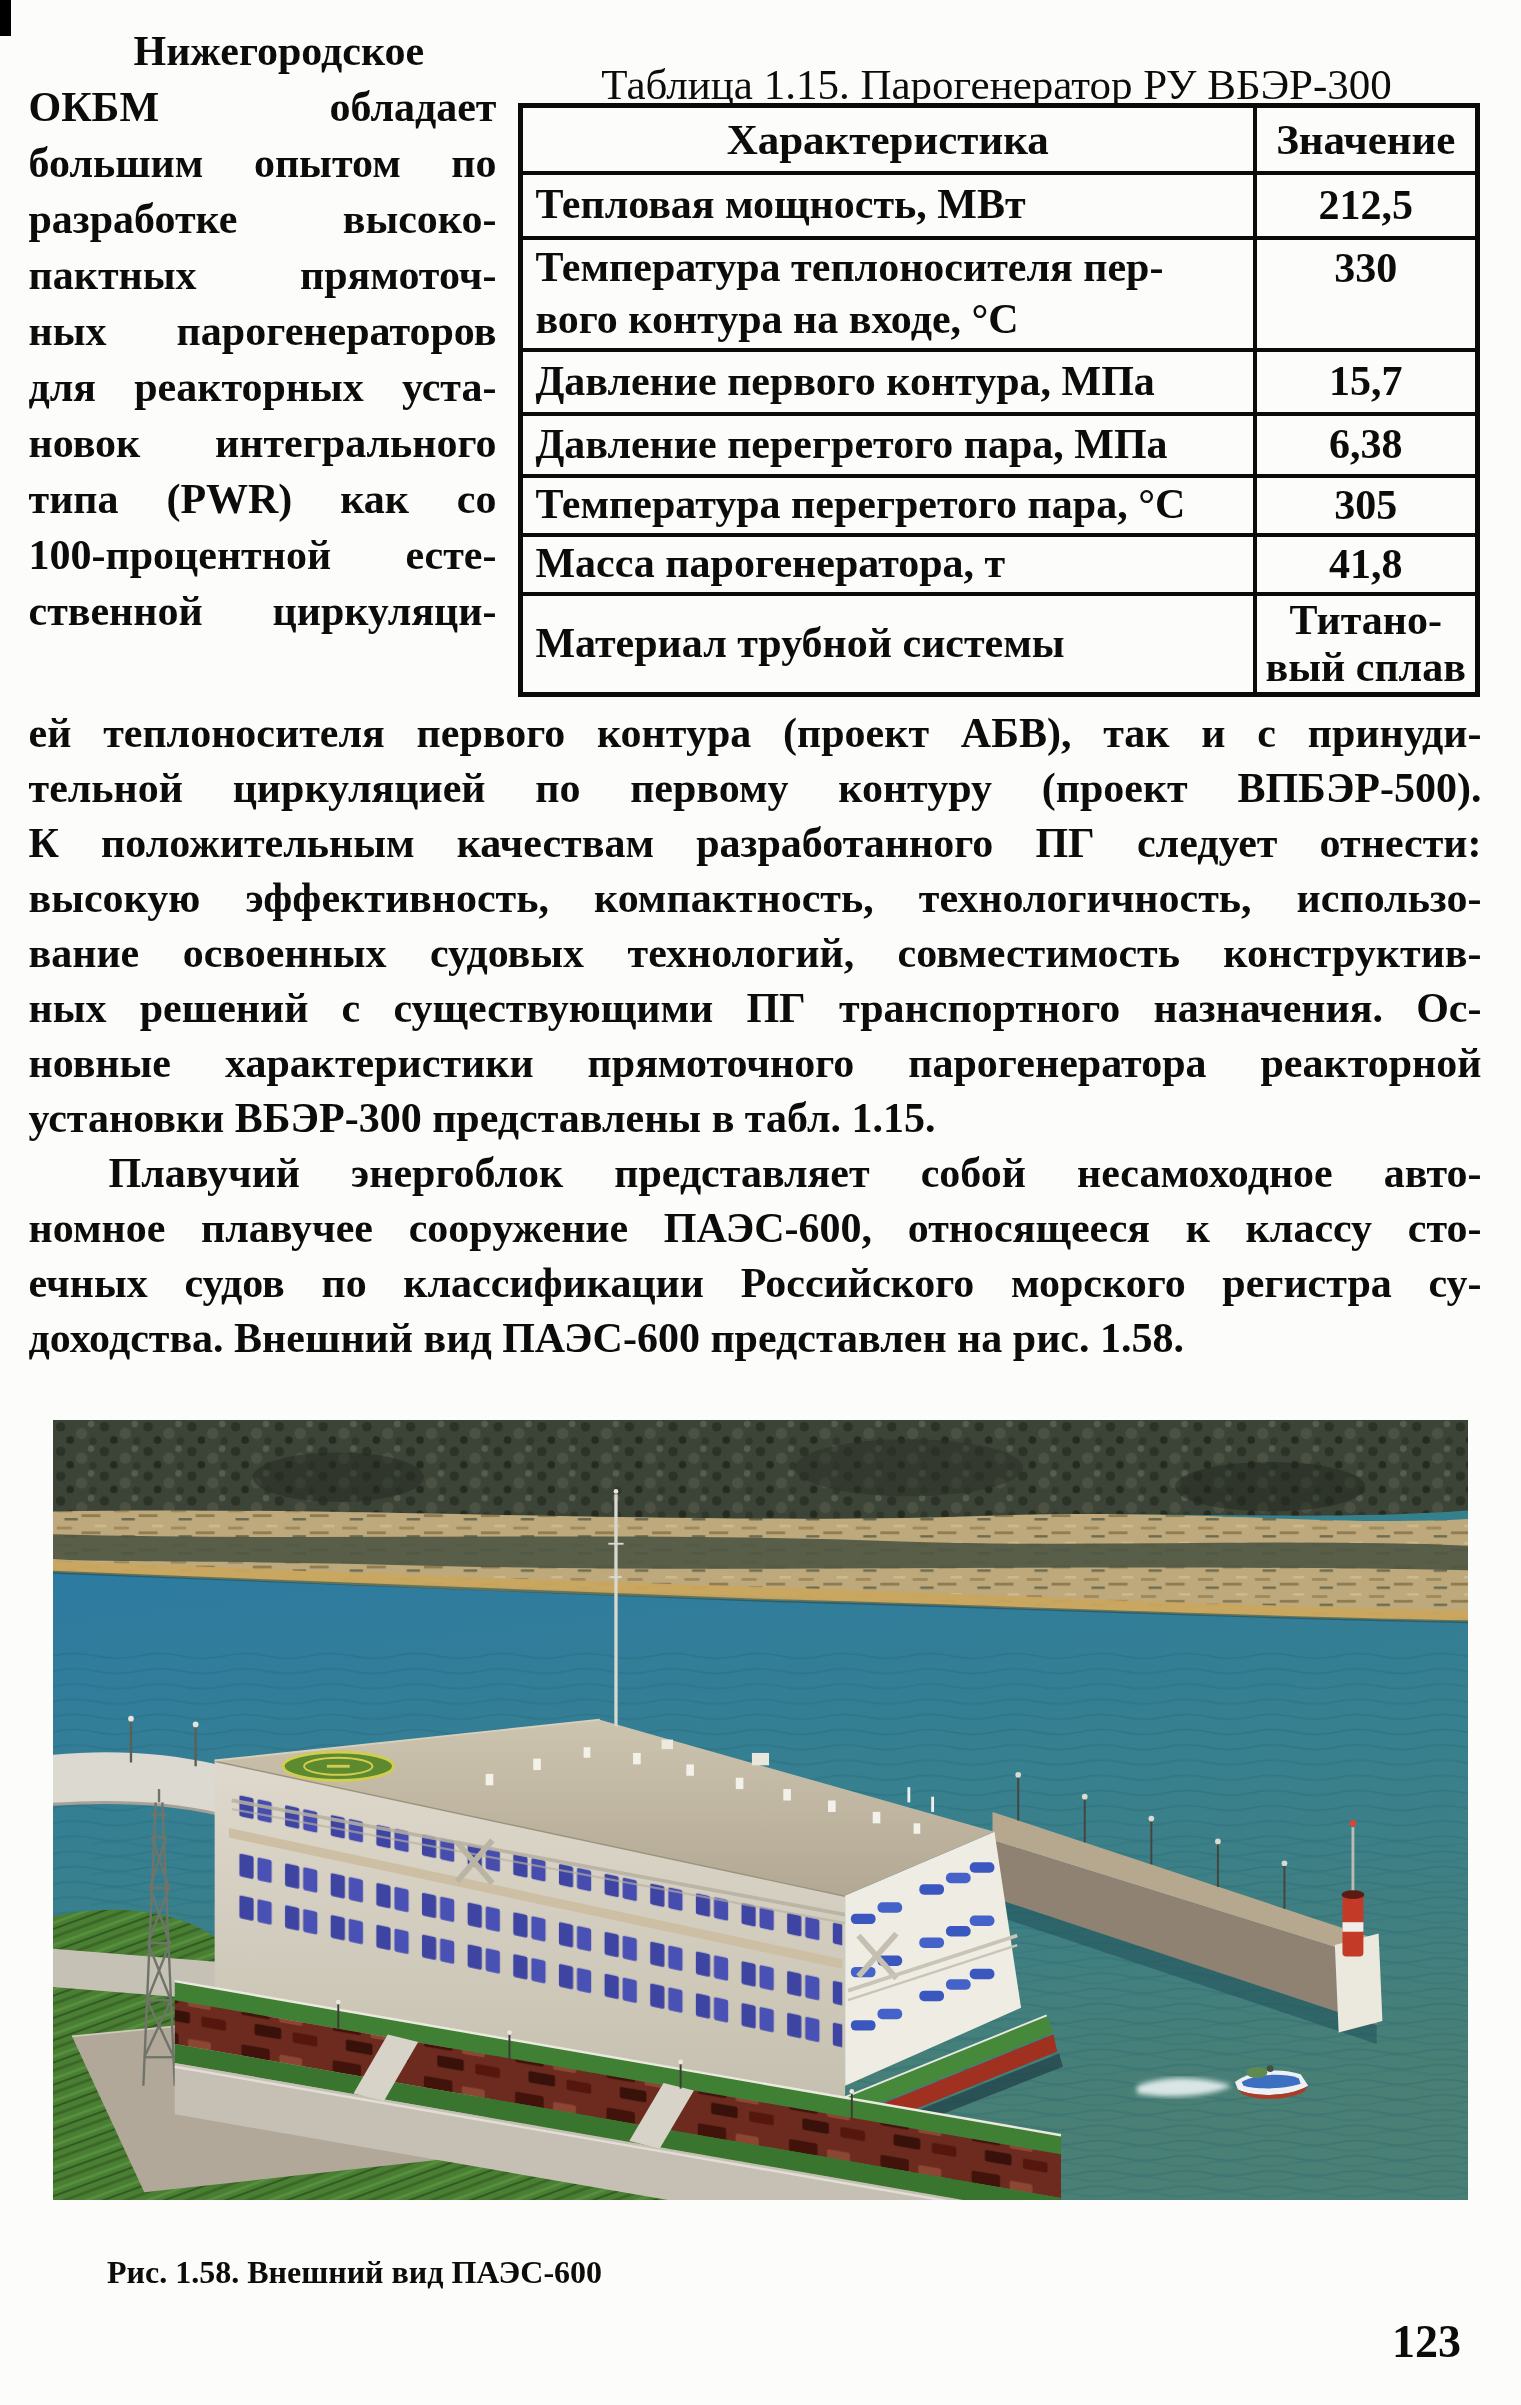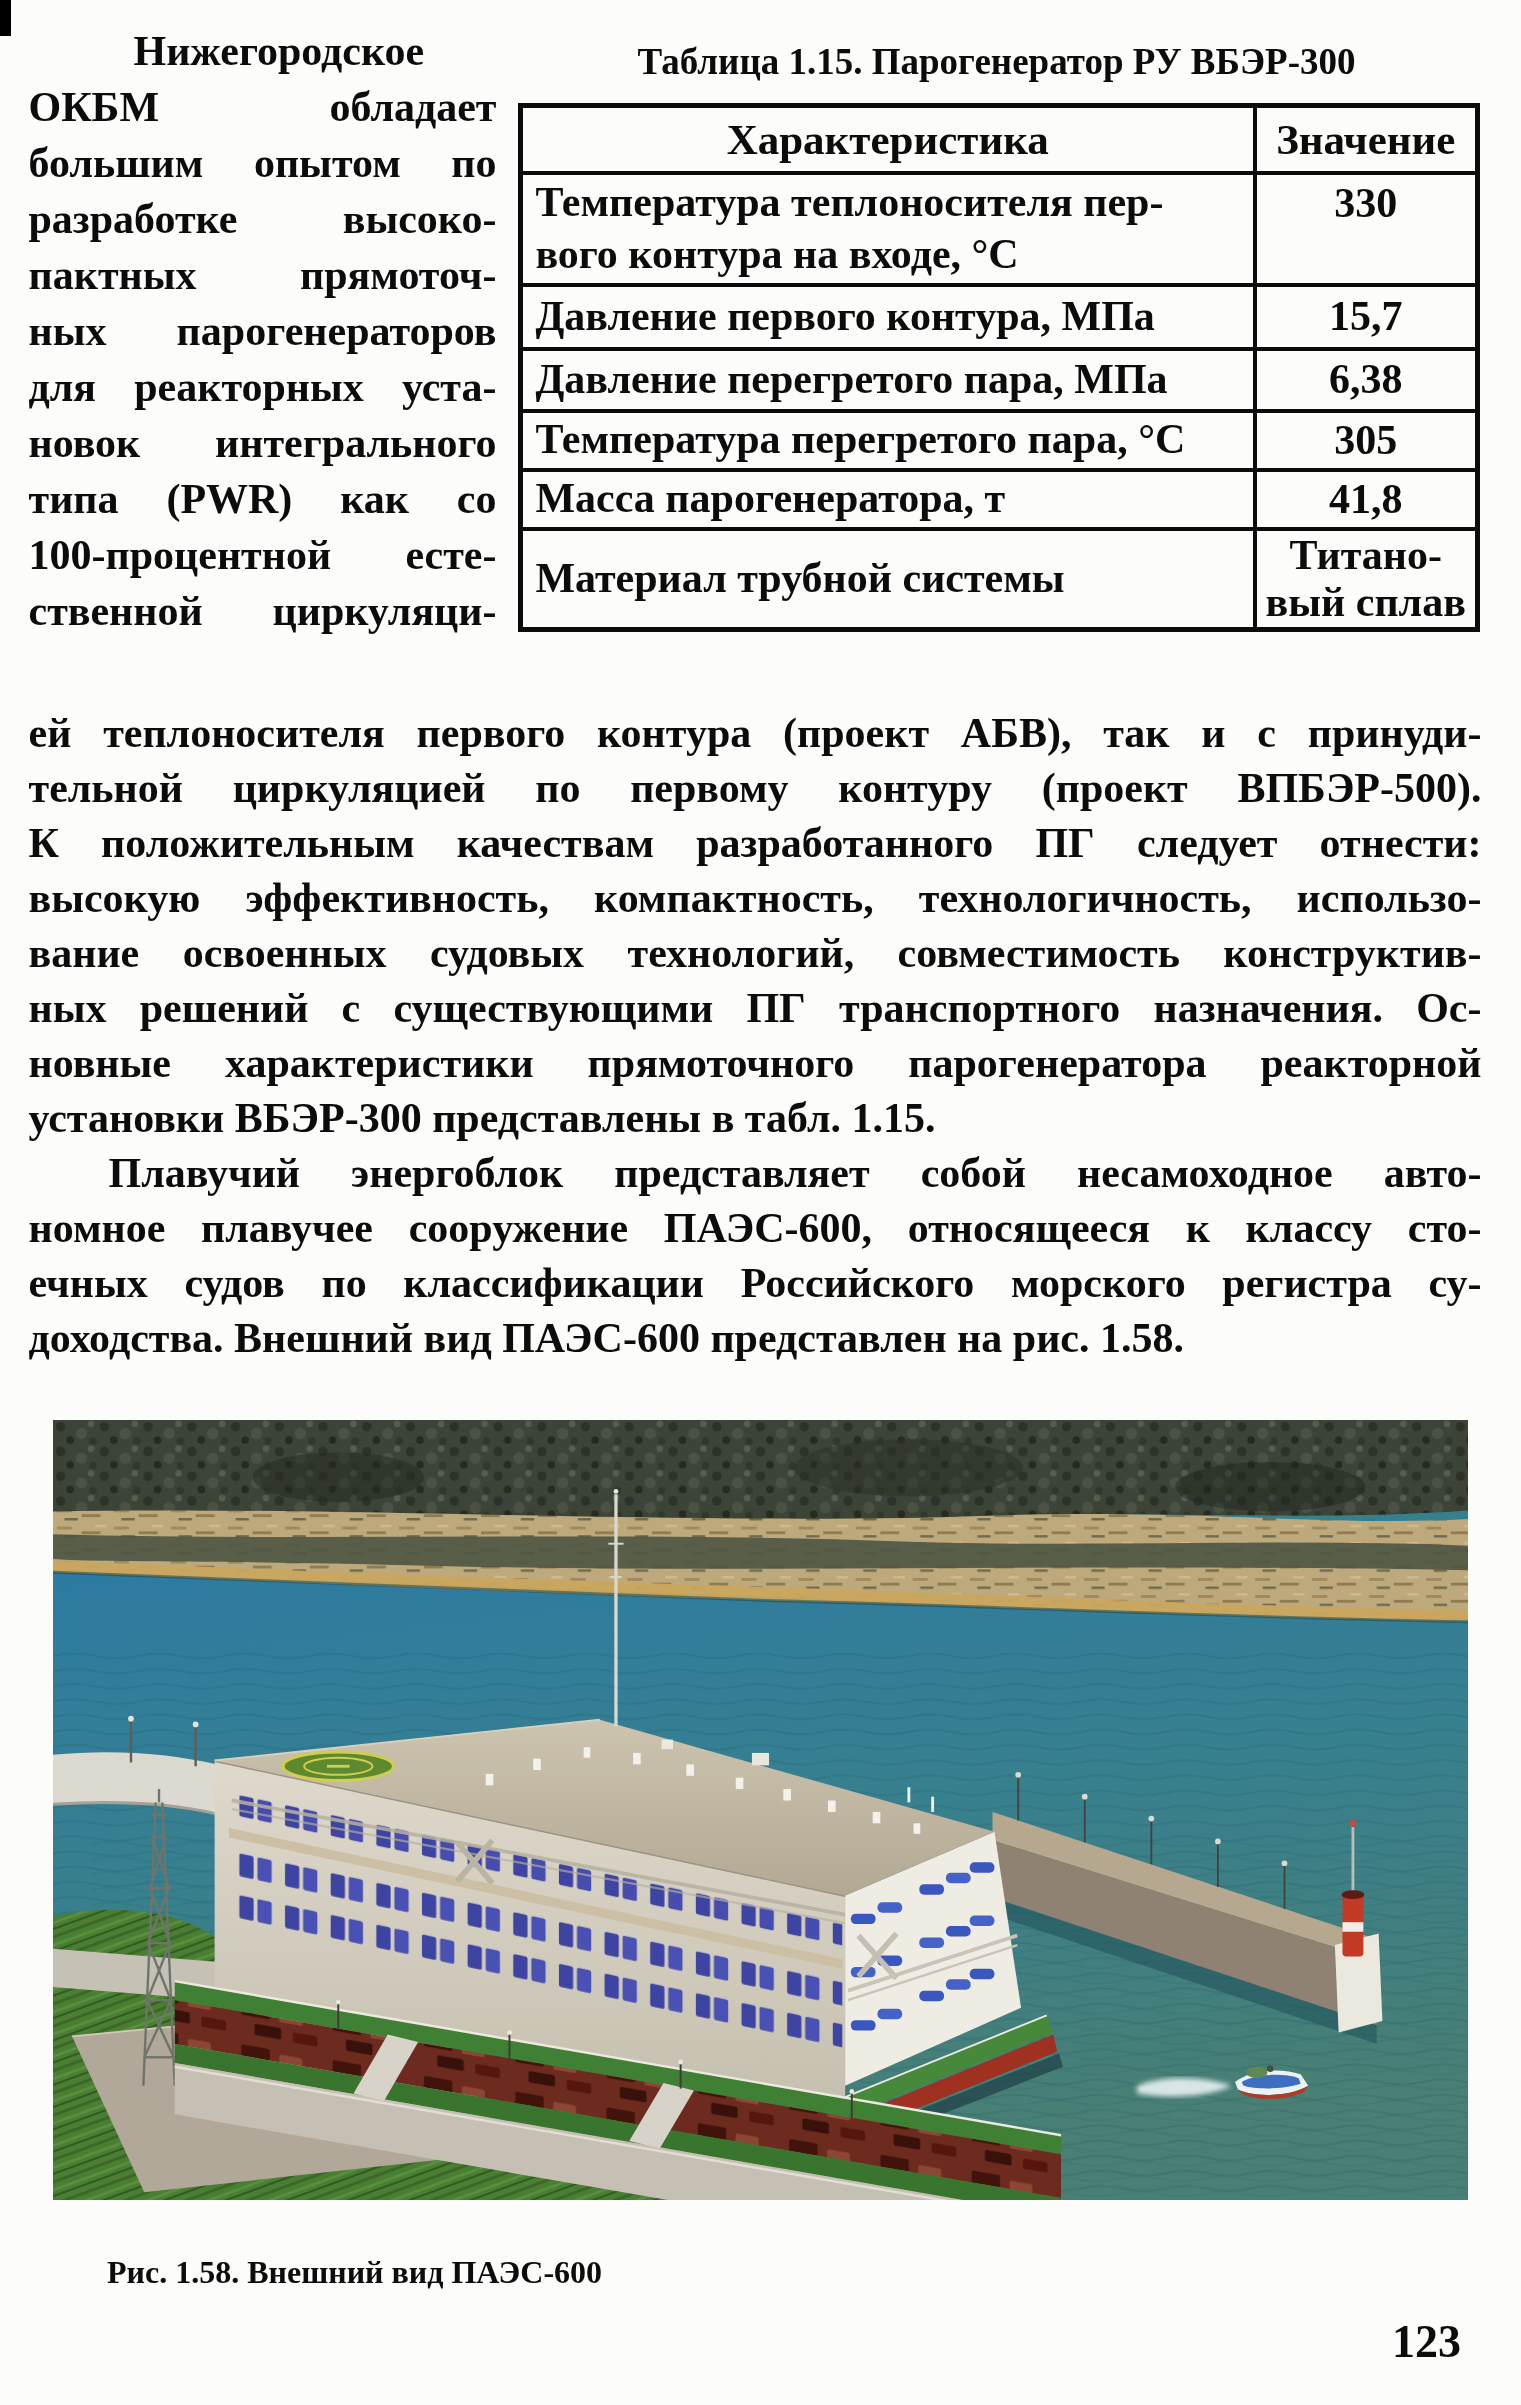--- a/index.html
+++ b/index.html
@@ -15,22 +15,22 @@
 
   .leftcol{
     position:absolute;left:28.5px;top:23px;width:468px;
     font-size:42px;font-weight:700;line-height:56px;
   }
   .bodylines{
     position:absolute;left:28.5px;top:706px;width:1453px;
     font-size:42px;font-weight:700;line-height:55px;
   }
   .tbl-title{
-    position:absolute;left:518px;top:40px;width:957px;
-    font-size:37px;font-weight:700;text-align:center;white-space:nowrap;
+    position:absolute;left:518px;top:60px;width:957px;
+    font-size:43px;font-weight:400;text-align:center;white-space:nowrap;
   }
   table.spec{
     position:absolute;left:518px;top:103px;width:957px;
     border-collapse:collapse;table-layout:fixed;
     font-size:42px;font-weight:700;
   }
   table.spec,.spec th,.spec td{border:4.8px solid #0b0b0b;}
   table.spec{border-width:5.7px;}
   .spec th{font-size:43px;text-align:center;padding:1.9px 3.8px;}
   .spec td.name{padding:1.9px 7.6px 1.9px 12.4px;line-height:1.22;vertical-align:middle;text-align:left;}
@@ -90,20 +90,30 @@
         <col style="width:734px">
         <col style="width:223px">
       </colgroup>
     <thead>
       <tr class="hdr">
         <th>Характеристика</th>
         <th>Значение</th>
       </tr>
     </thead>
     <tbody>
+      <tr class="r1">
+        <td class="name">
+            <div>Тепловая мощность, МВт</div>
+            <div></div>
+          </td>
+        <td class="val">
+            <div>212,5</div>
+            <div></div>
+          </td>
+      </tr>
       <tr class="r2">
         <td class="name">
             <div>Температура теплоносителя пер-</div>
             <div>вого контура на входе, °С</div>
           </td>
         <td class="val">
             <div>330</div>
             <div></div>
           </td>
       </tr>

